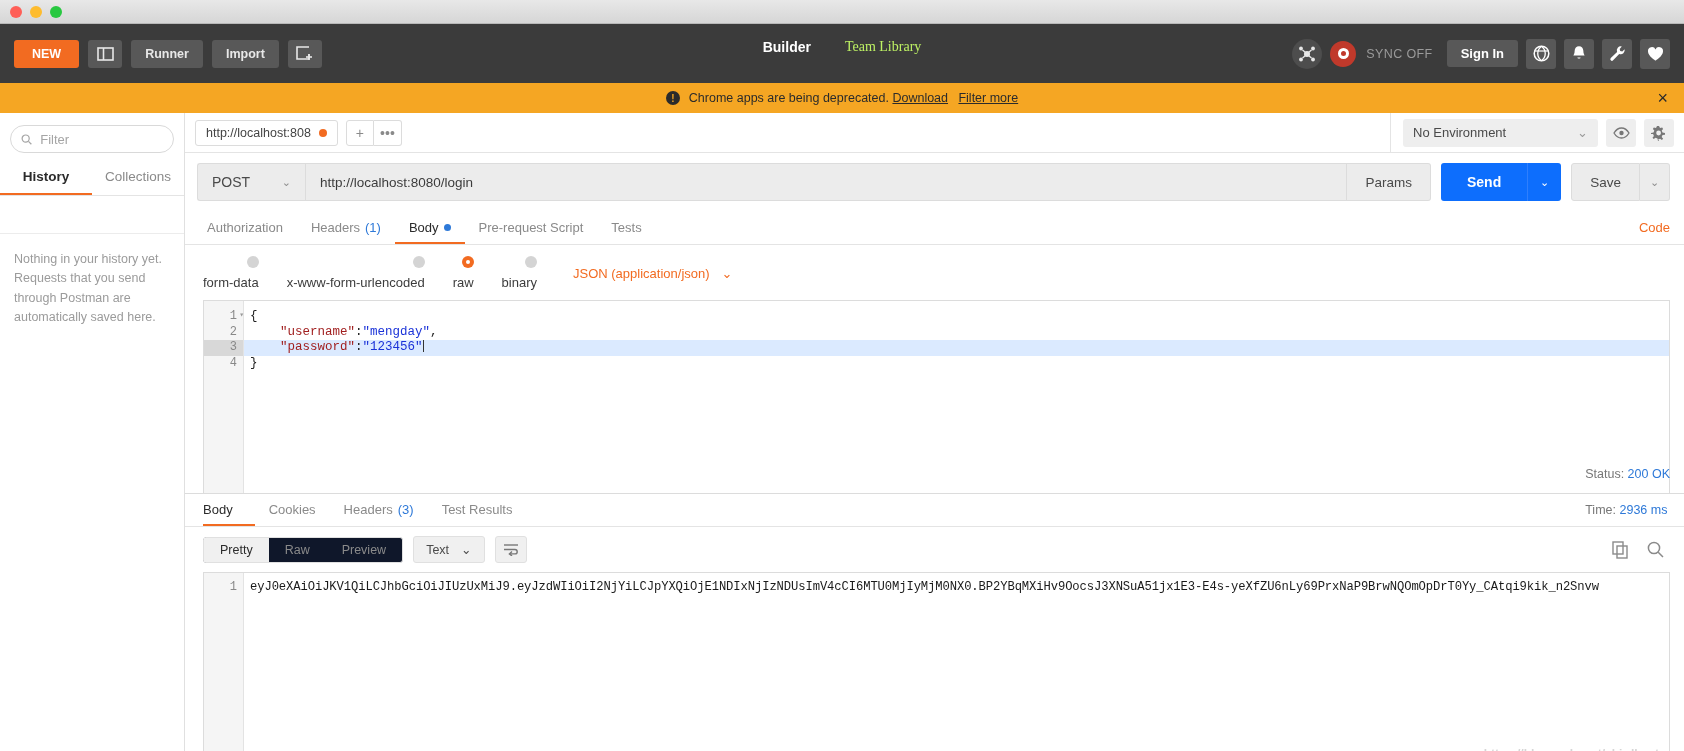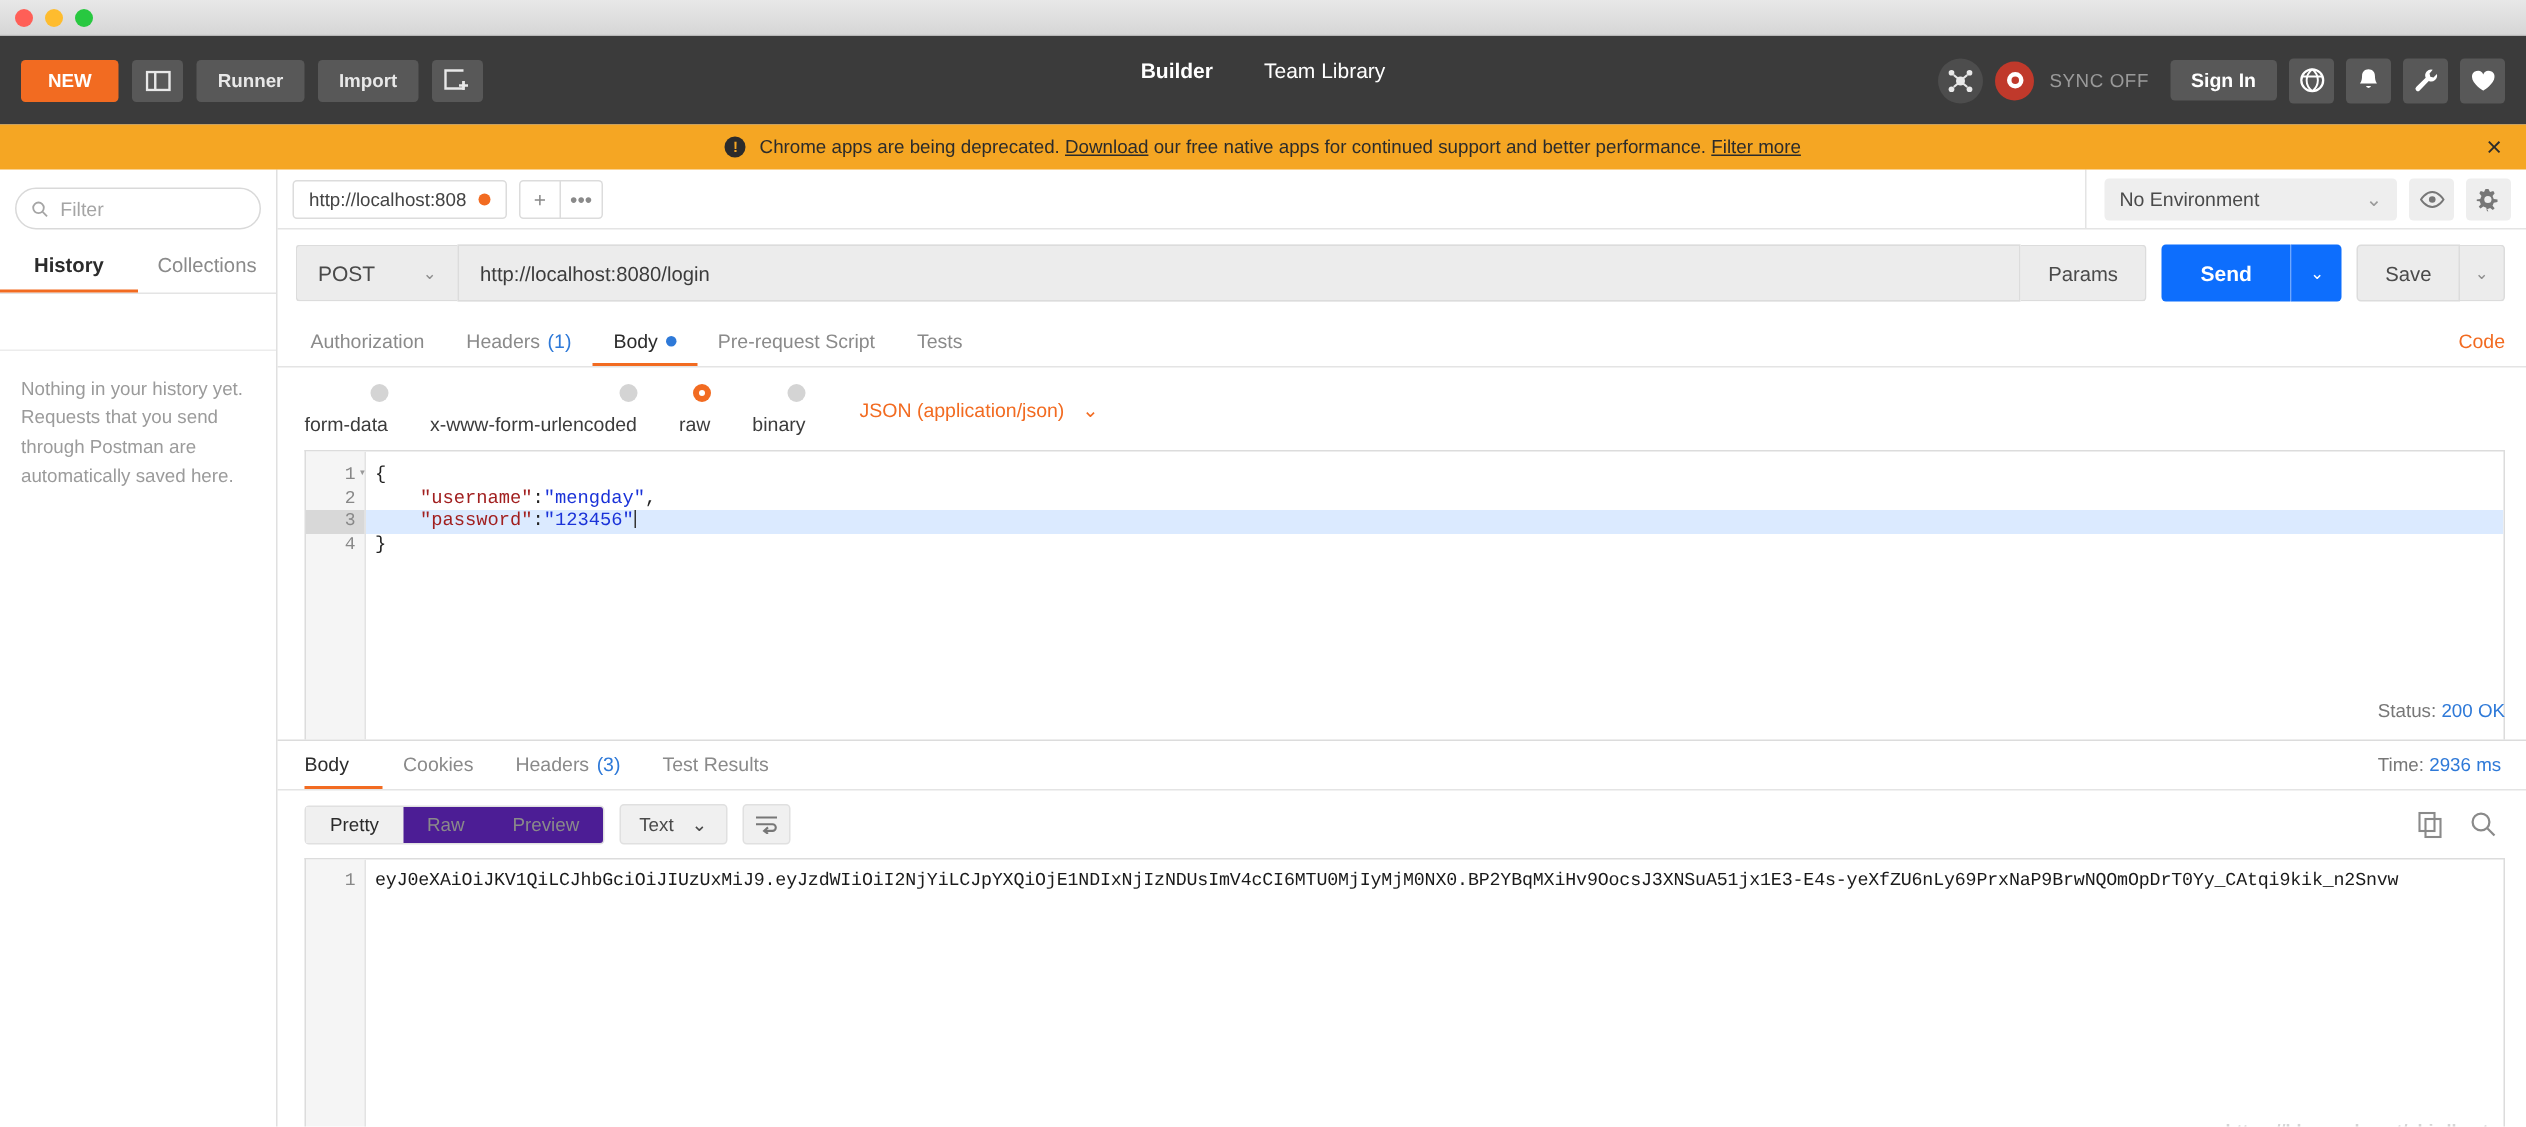--- a/index.html
+++ b/index.html
@@ -33,21 +33,21 @@
   }
   .hbtn.new { background: #f26b21; color: #fff; padding: 0 18px; }
   .hbtn.icononly { padding: 0; width: 34px; }
   .centertabs {
     position: absolute; left: 0; right: 0; top: 0; height: 45px;
     display: flex; align-items: center; justify-content: center; gap: 34px;
     pointer-events: none;
   }
   .centertabs > span { pointer-events: auto; cursor: pointer; font-size: 14px; }
   .ctab-active { color: #fff; font-weight: bold; }
-  .ctab { color: #ffffff; }
+  .ctab { color: #bef264; font-family: Liberation Serif, serif; }
   .hright {
     margin-left: auto; display: flex; align-items: center; gap: 8px;
     position: relative; z-index: 2;
   }
   .circ-icon {
     width: 30px; height: 30px; border-radius: 50%; background: #4d4d4d;
     display: flex; align-items: center; justify-content: center; cursor: pointer;
   }
   .sync-circle {
     width: 26px; height: 26px; border-radius: 50%; background: #c0392b;
@@ -249,21 +249,21 @@
   .resptab.active { color: #2b2b2b; border-bottom: 2px solid #f26b21; padding-bottom: 7px; }
   .statwrap {
     margin-left: auto; display: flex; gap: 22px; font-size: 12.5px;
     color: #777; padding-bottom: 9px; flex-direction: column;
   }
   .statwrap b { color: #2e79d8; font-weight: normal; }
 
   .respctl {
     display: flex; align-items: center; gap: 10px; padding: 9px 14px 9px 18px;
   }
-  .segwrap { display: flex; background: #4c1d95; border: 1px solid #e0e0e0; border-radius: 3px; }
+  .segwrap { display: flex; background: #0f172a; border: 1px solid #e0e0e0; border-radius: 3px; }
   .seg { padding: 5px 16px; font-size: 12.5px; color: #8a8a8a; cursor: pointer; }
   .seg.active { color: #2b2b2b; background: #f0f0f0; font-weight: normal; }
   .textsel {
     display: flex; align-items: center; gap: 12px; background: #f0f0f0;
     border: 1px solid #e0e0e0; border-radius: 3px; padding: 5px 12px;
     font-size: 12.5px; color: #4a4a4a; cursor: pointer;
   }
   .wrapbtn {
     width: 32px; height: 27px; background: #f0f0f0; border: 1px solid #e0e0e0;
     border-radius: 3px; display: flex; align-items: center; justify-content: center; cursor: pointer;
@@ -356,21 +356,21 @@
         <path d="M8.5 14.5S1 10 1 5.4A3.9 3.9 0 0 1 8.5 3.6 3.9 3.9 0 0 1 16 5.4c0 4.6-7.5 9.1-7.5 9.1z" fill="#fff"></path>
       </svg>
     </div>
   </div>
 </div>
 
 <div class="banner">
   <span class="banner-ico">!</span>
   <span>Chrome apps are being deprecated.</span>&nbsp;
   <a>Download</a>&nbsp;
-  <span>our free native apps for continued support and better performance.</span>&nbsp;
+  &nbsp;
   <a>Filter more</a>
   <span class="banner-x">×</span>
 </div>
 
 <div class="main">
 
   <div class="sidebar">
     <div class="filterwrap">
       <div class="filterbox">
         <svg width="13" height="13" viewBox="0 0 13 13">

